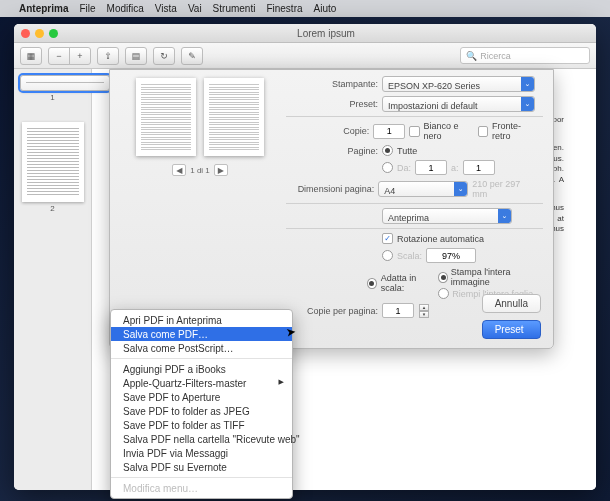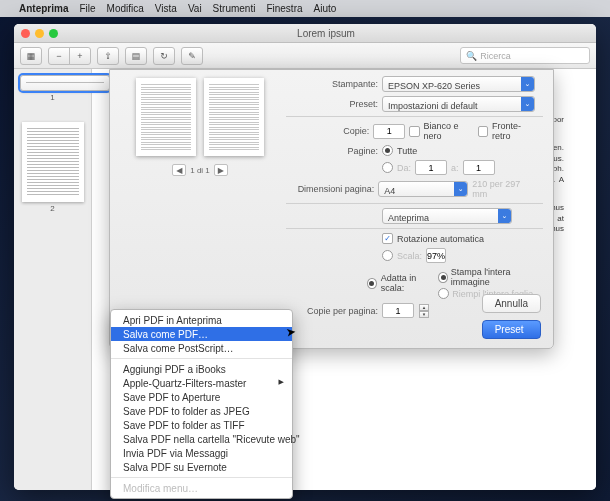--- a/index.html
+++ b/index.html
@@ -202,21 +202,21 @@
       <div class="hr"></div>
       <div class="row">
         <label></label>
         <span class="chk">✓</span>
         <span>Rotazione automatica</span>
       </div>
       <div class="row">
         <label></label>
         <span class="radio"></span>
         <span class="dimmed">Scala:</span>
-        <input class="num-in" style="width: 20px;" value="97%">
+        <input class="num-in" style="width: 50px;" value="97%">
       </div>
       <div class="row">
         <label></label>
         <span class="radio on"></span>
         <span>Adatta in scala:</span>
         <div style="display:flex;flex-direction:column;gap:1px;margin-left:2px;">
           <div style="display:flex;align-items:center;gap:3px;">
               <span class="radio on"></span>
               <span>Stampa l'intera immagine</span>
             </div>

